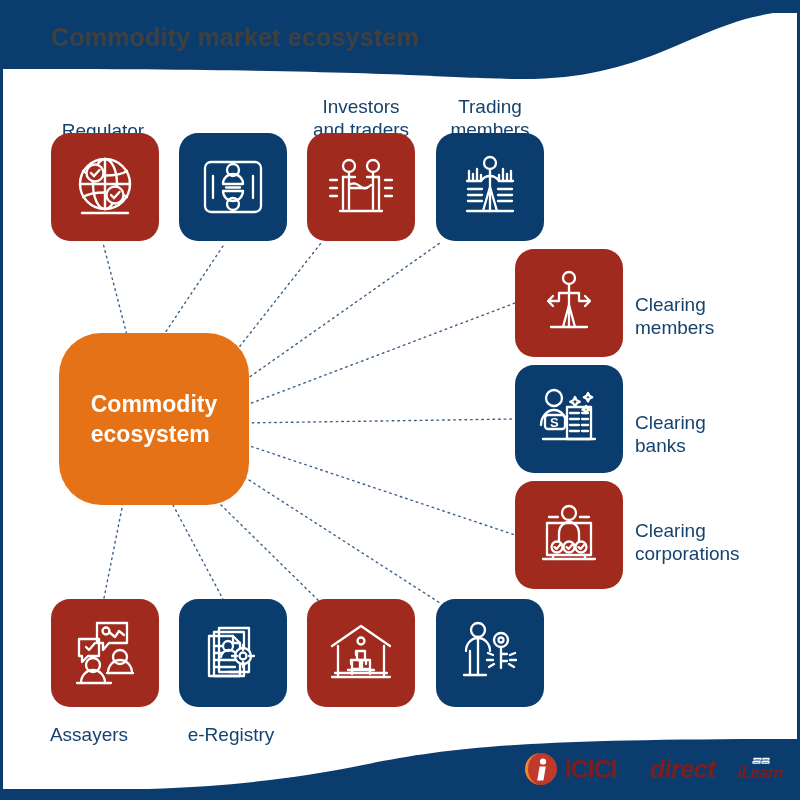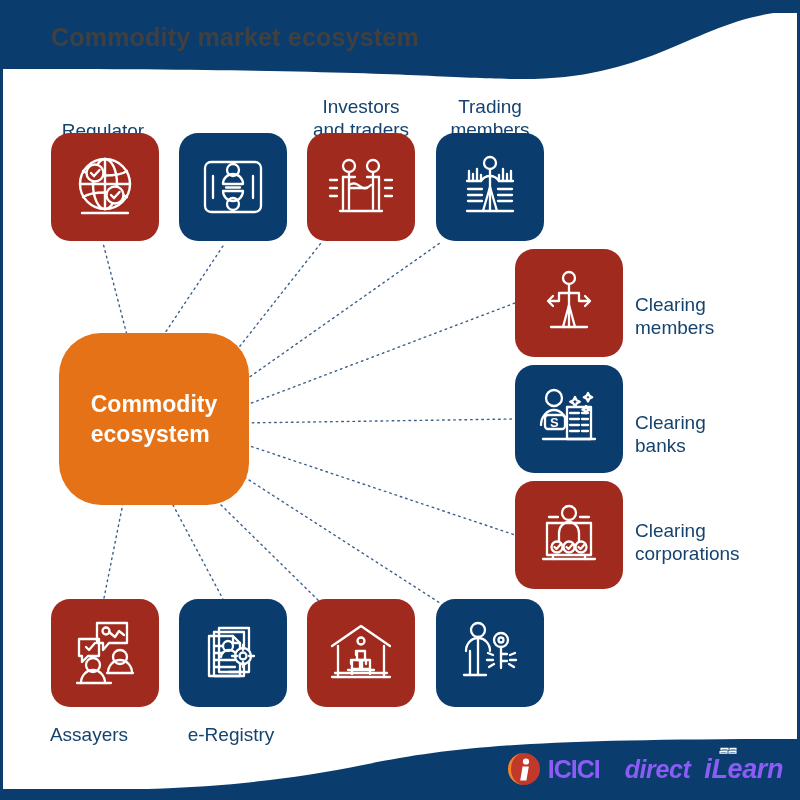--- a/index.html
+++ b/index.html
@@ -23,27 +23,27 @@
   }
 
   
   .footer-shape{position:absolute;left:0;bottom:0;width:800px;height:62px;}
   .logo-wrap{
     position:absolute;right:14px;bottom:8px;
     display:flex;align-items:center;gap:7px;height:40px;
   }
   .logo-badge{position:relative;width:34px;height:34px;}
   .logo-text{
-    font-size:25px;font-weight:bold;color:#8b5cf6;
+    font-size:25px;font-weight:bold;color:#7f1d1d;
     font-style:italic;letter-spacing:-.4px;white-space:nowrap;
-    display:flex;align-items:baseline;gap:14px;
+    display:flex;align-items:baseline;gap:22px;
   }
   .logo-icici{font-style:normal;letter-spacing:-1px;}
   .logo-direct{font-style:italic;margin-left:11px;}
-  .logo-ilearn{position:relative;font-style:italic;font-size:27px;}
+  .logo-ilearn{position:relative;font-style:italic;font-size:16px;}
   .book-glyph{position:absolute;left:14px;top:-9px;}
 
   
   .connectors{position:absolute;left:0;top:0;width:800px;height:800px;pointer-events:none;}
 
   
   .tile{
     position:absolute;width:108px;height:108px;border-radius:19px;
     display:flex;align-items:center;justify-content:center;
   }

